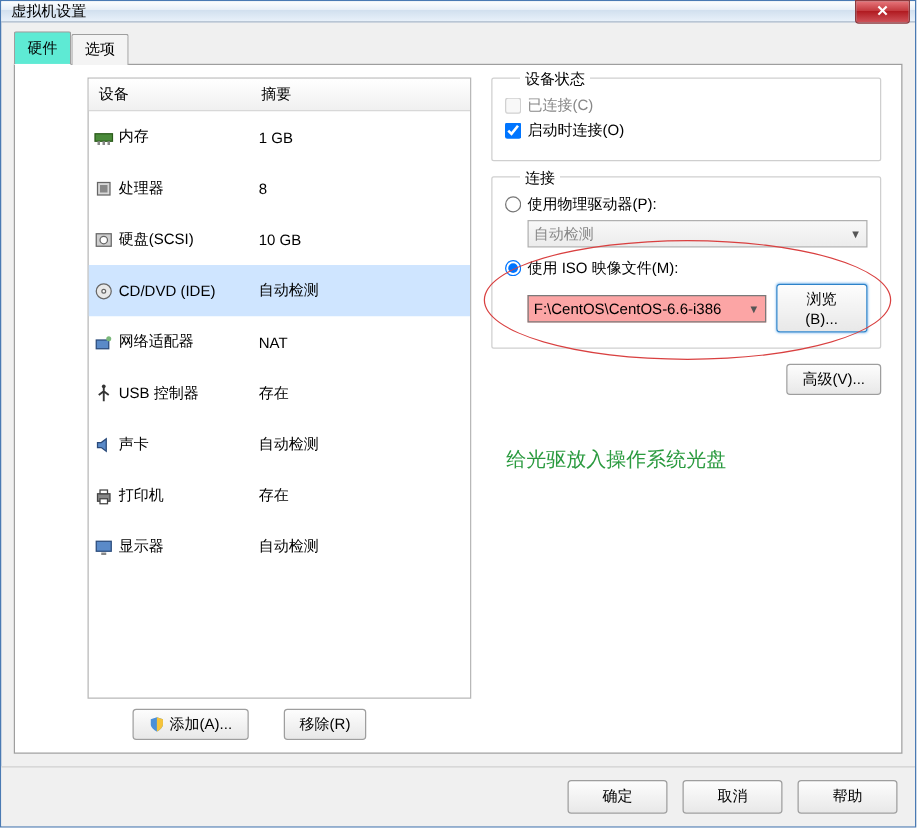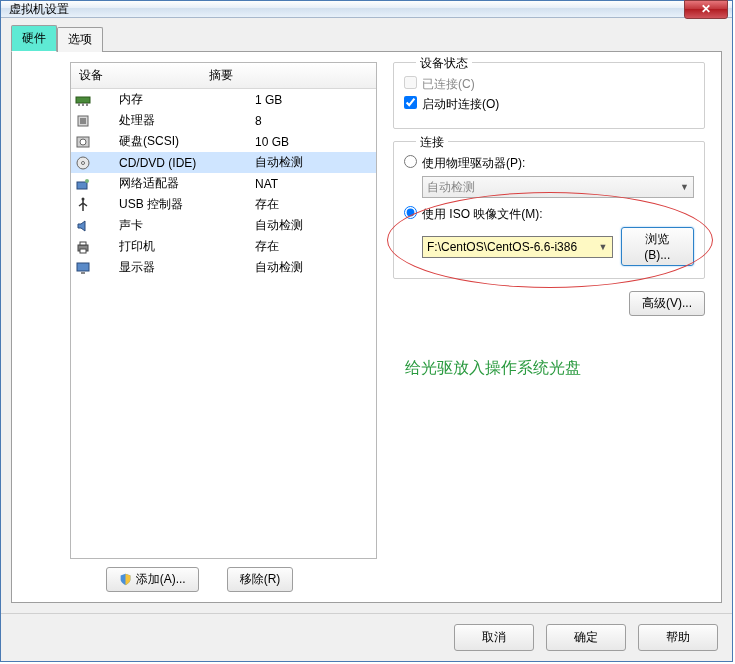--- a/index.html
+++ b/index.html
@@ -12,35 +12,35 @@
 .tab { padding: 4px 10px; border: 1px solid #9e9e9e; background: #f0f0f0; border-bottom: none; margin-right: 0; cursor: pointer; border-radius: 2px 2px 0 0; }
 .tab.active { background: #5eead4; border-bottom: 1px solid #fff; }
 .tab:not(.active) { background: #f4f4f4; margin-top: 2px; padding: 3px 10px; }
 .tabpanel { border: 1px solid #9e9e9e; background: #fff; flex: 1; display: flex; padding: 10px; gap: 10px; }
 .left-col { width: 355px; display: flex; flex-direction: column; }
 .device-list { flex: 1; border: 1px solid #b8b8b8; background: #fff; margin-left: 48px; }
 .device-header { display: flex; background: linear-gradient(#fff,#f0f0f0); border-bottom: 1px solid #d8d8d8; }
 .device-header div { padding: 4px 8px; font-weight: normal; }
 .col-dev { width: 130px; }
 .col-sum { flex: 1; }
-.device-row { display: flex; align-items: center; padding: 2px 4px; cursor: pointer; gap: 24px; }
+.device-row { display: flex; align-items: center; padding: 12px 4px; cursor: pointer; }
 .device-row.selected { background: #cfe5ff; }
 .dev-icon { width: 16px; height: 16px; margin-right: 4px; display: inline-flex; align-items: center; justify-content: center; }
 .dev-label { width: 112px; }
 .dev-summary { flex: 1; }
 .btn-row { display: flex; justify-content: center; gap: 28px; margin-top: 8px; }
 .btn { background: linear-gradient(#fdfdfd,#e8e8e8); border: 1px solid #9e9e9e; border-radius: 3px; padding: 3px 12px; cursor: pointer; display: inline-flex; align-items: center; gap: 4px; }
 .btn.highlight { border: 1px solid #2c82c9; box-shadow: 0 0 2px #7ab8ef; }
 .right-col { flex: 1; padding: 0 6px; position: relative; }
 .groupbox { border: 1px solid #cfcfcf; border-radius: 2px; margin-bottom: 12px; padding: 10px 10px 12px 10px; position: relative; }
 .groupbox-title { position: absolute; top: -8px; left: 22px; background: #fff; padding: 0 4px; }
-.chk-row, .rad-row { display: flex; align-items: flex-start; margin: 3px 0; gap: 5px; }
+.chk-row, .rad-row { display: flex; align-items: center; margin: 3px 0; gap: 5px; }
 input[type=checkbox], input[type=radio] { margin: 0; }
 .combo { width: 100%; border: 1px solid #b0b0b0; padding: 2px 4px; background: linear-gradient(#f8f8f8,#ececec); color: #888; height: 22px; display: flex; align-items: center; justify-content: space-between; margin-top: 4px; }
-.combo-active { width: 200px; border: 1px solid #7a7a7a; padding: 2px 4px; background: #fef9c3; height: 22px; display: flex; align-items: center; justify-content: space-between; }
+.combo-active { width: 200px; border: 1px solid #7a7a7a; padding: 2px 4px; background: #fca5a5; height: 22px; display: flex; align-items: center; justify-content: space-between; }
 .combo-arrow { font-size: 9px; color: #555; }
 .iso-row { display: flex; align-items: center; gap: 8px; margin-top: 4px; padding-left: 18px; }
 .right-align { display: flex; justify-content: flex-end; margin-top: 6px; }
 .annot-ellipse { position: absolute; border: 1px solid #d94040; border-radius: 50%; width: 326px; height: 96px; left: 0px; top: 130px; pointer-events: none; }
 .annot-text { color: #2a9a3f; font-size: 16px; position: absolute; left: 18px; top: 296px; }
 .footer { padding: 10px 14px; display: flex; justify-content: flex-end; gap: 12px; border-top: 1px solid #d0d0d0; background: #f0f0f0; }
 .footer .btn { min-width: 80px; justify-content: center; padding: 4px 12px; }
 .shield-icon { width: 13px; height: 13px; }
 svg { display: block; }
 .sub-indent { padding-left: 18px; }
@@ -217,17 +217,17 @@
           <button class="btn">高级(V)...</button>
         </div>
 
         <div class="annot-ellipse"></div>
         <div class="annot-text">给光驱放入操作系统光盘</div>
       </div>
     </div>
   </div>
 
   <div class="footer">
+    <button class="btn">确定</button>
     <button class="btn">取消</button>
-    <button class="btn">确定</button>
     <button class="btn">帮助</button>
   </div>
 </div>
 
 </body></html>

